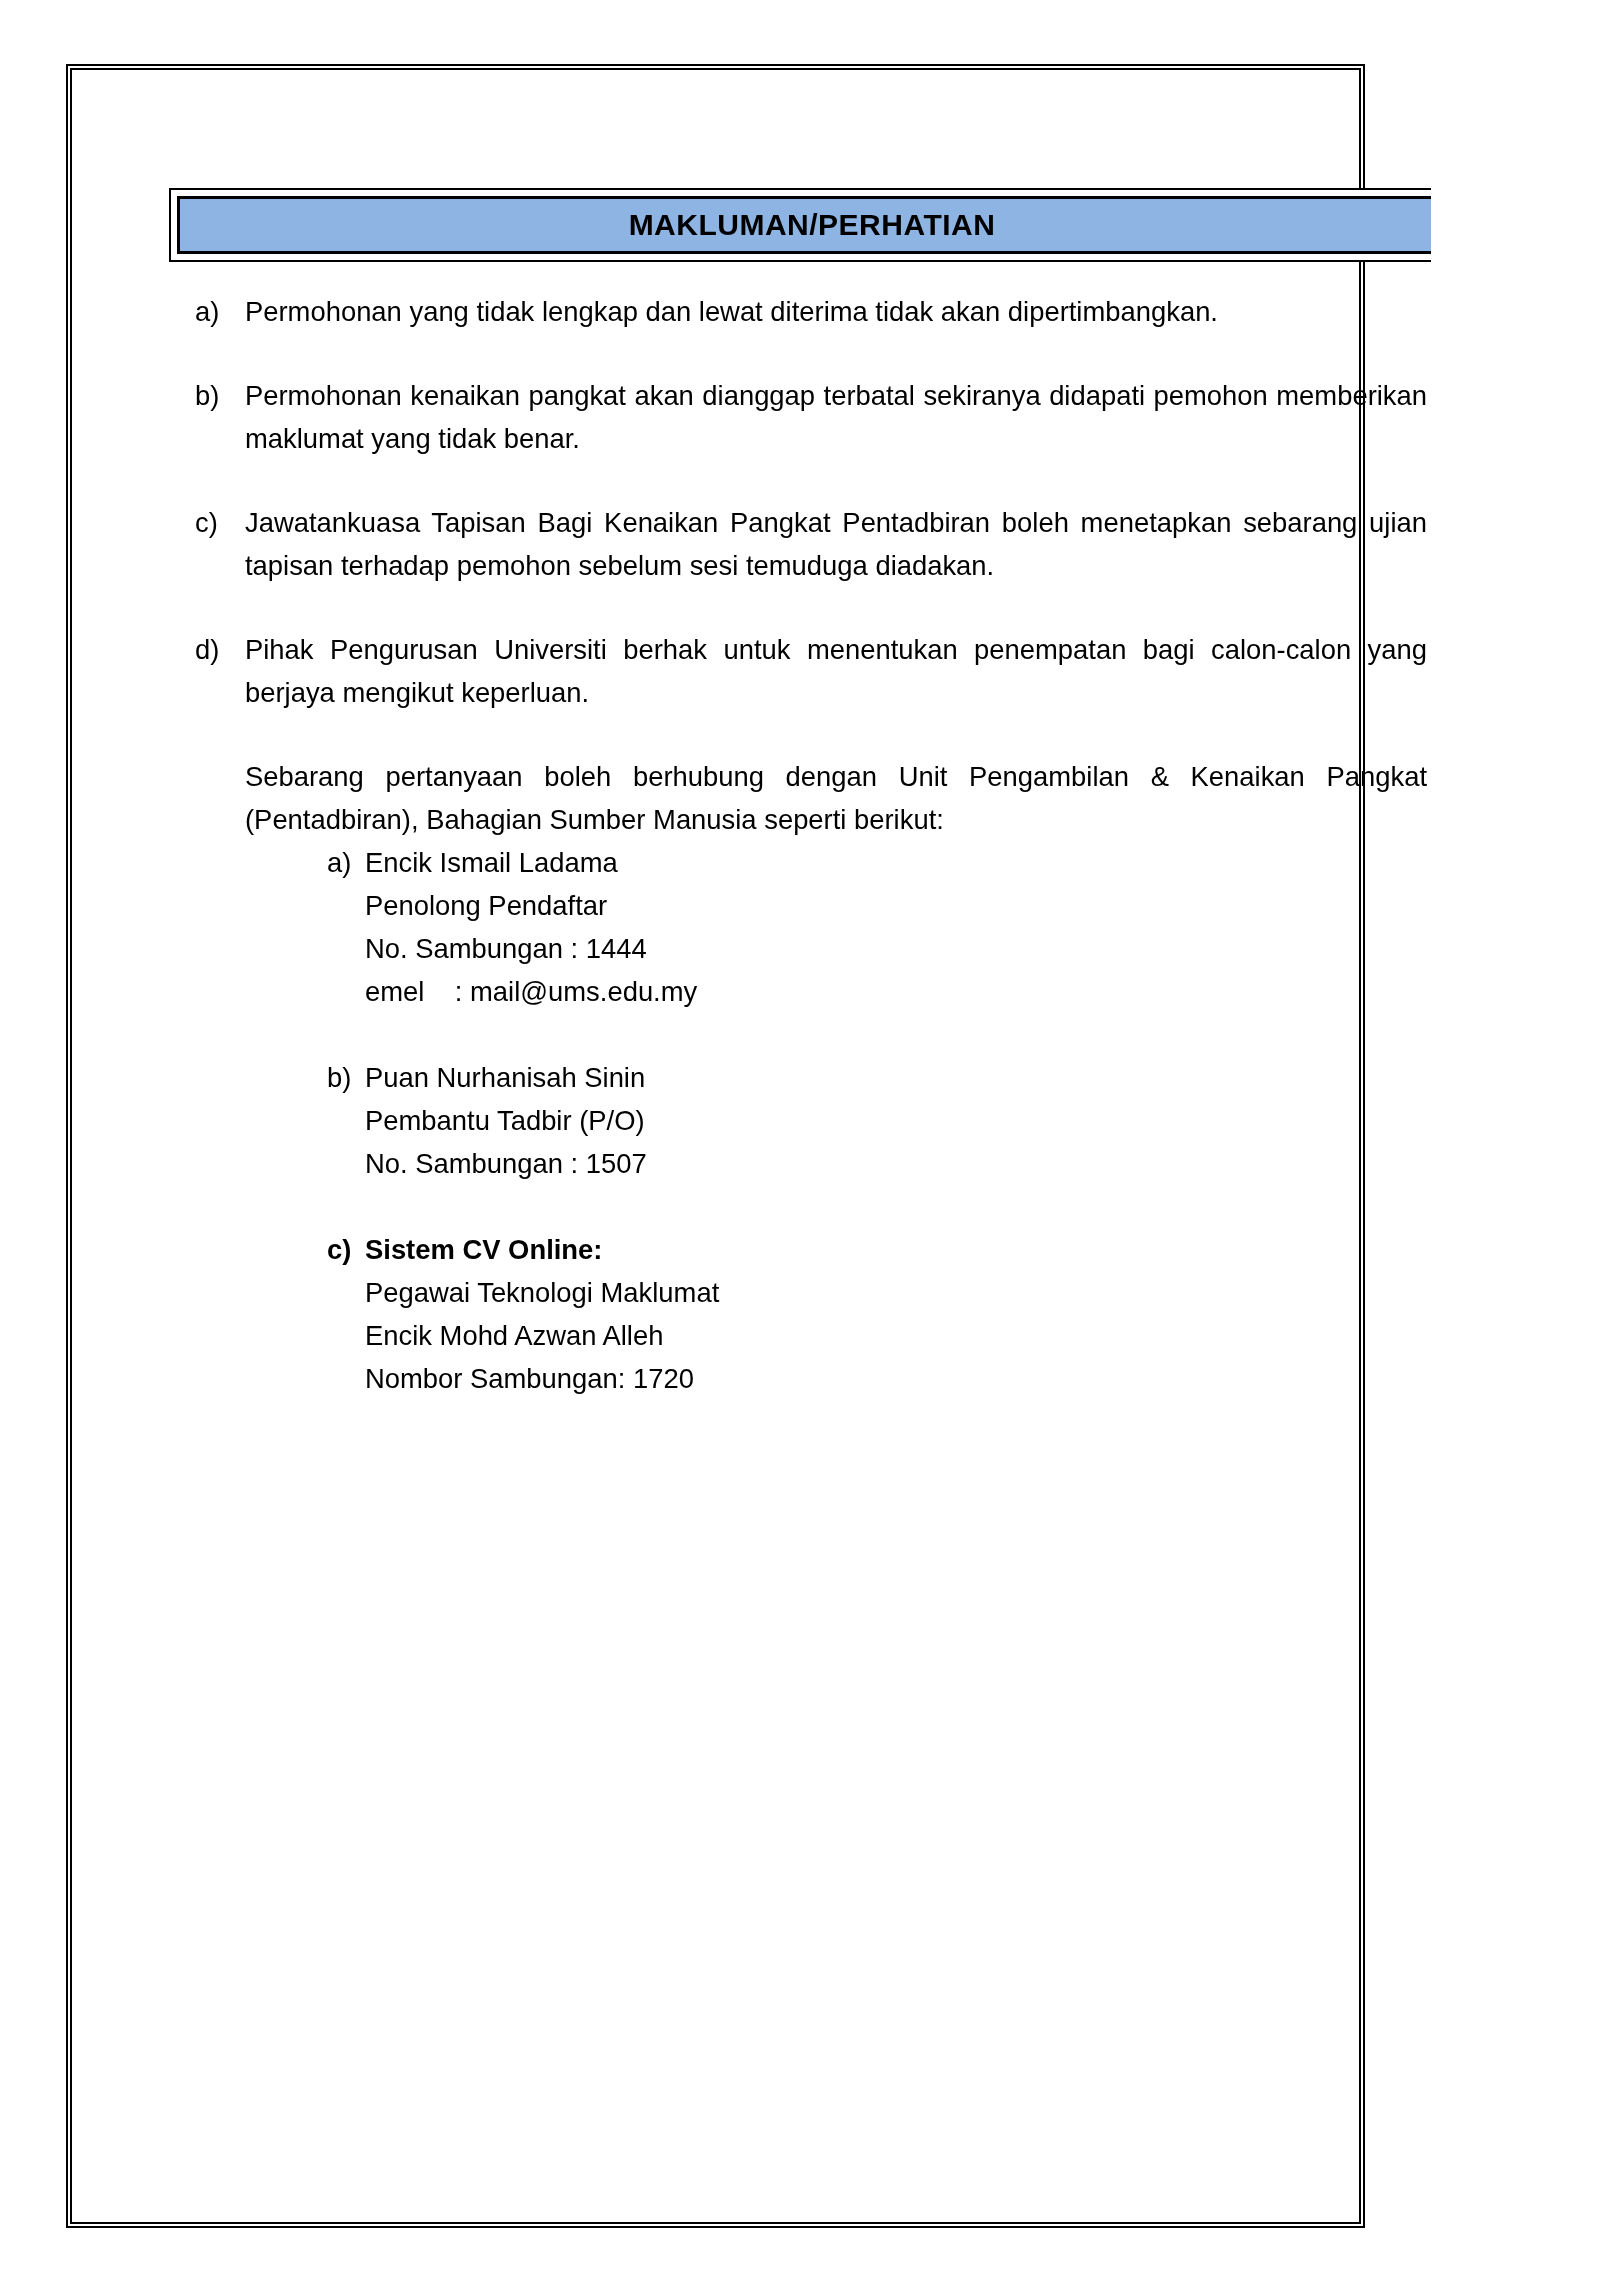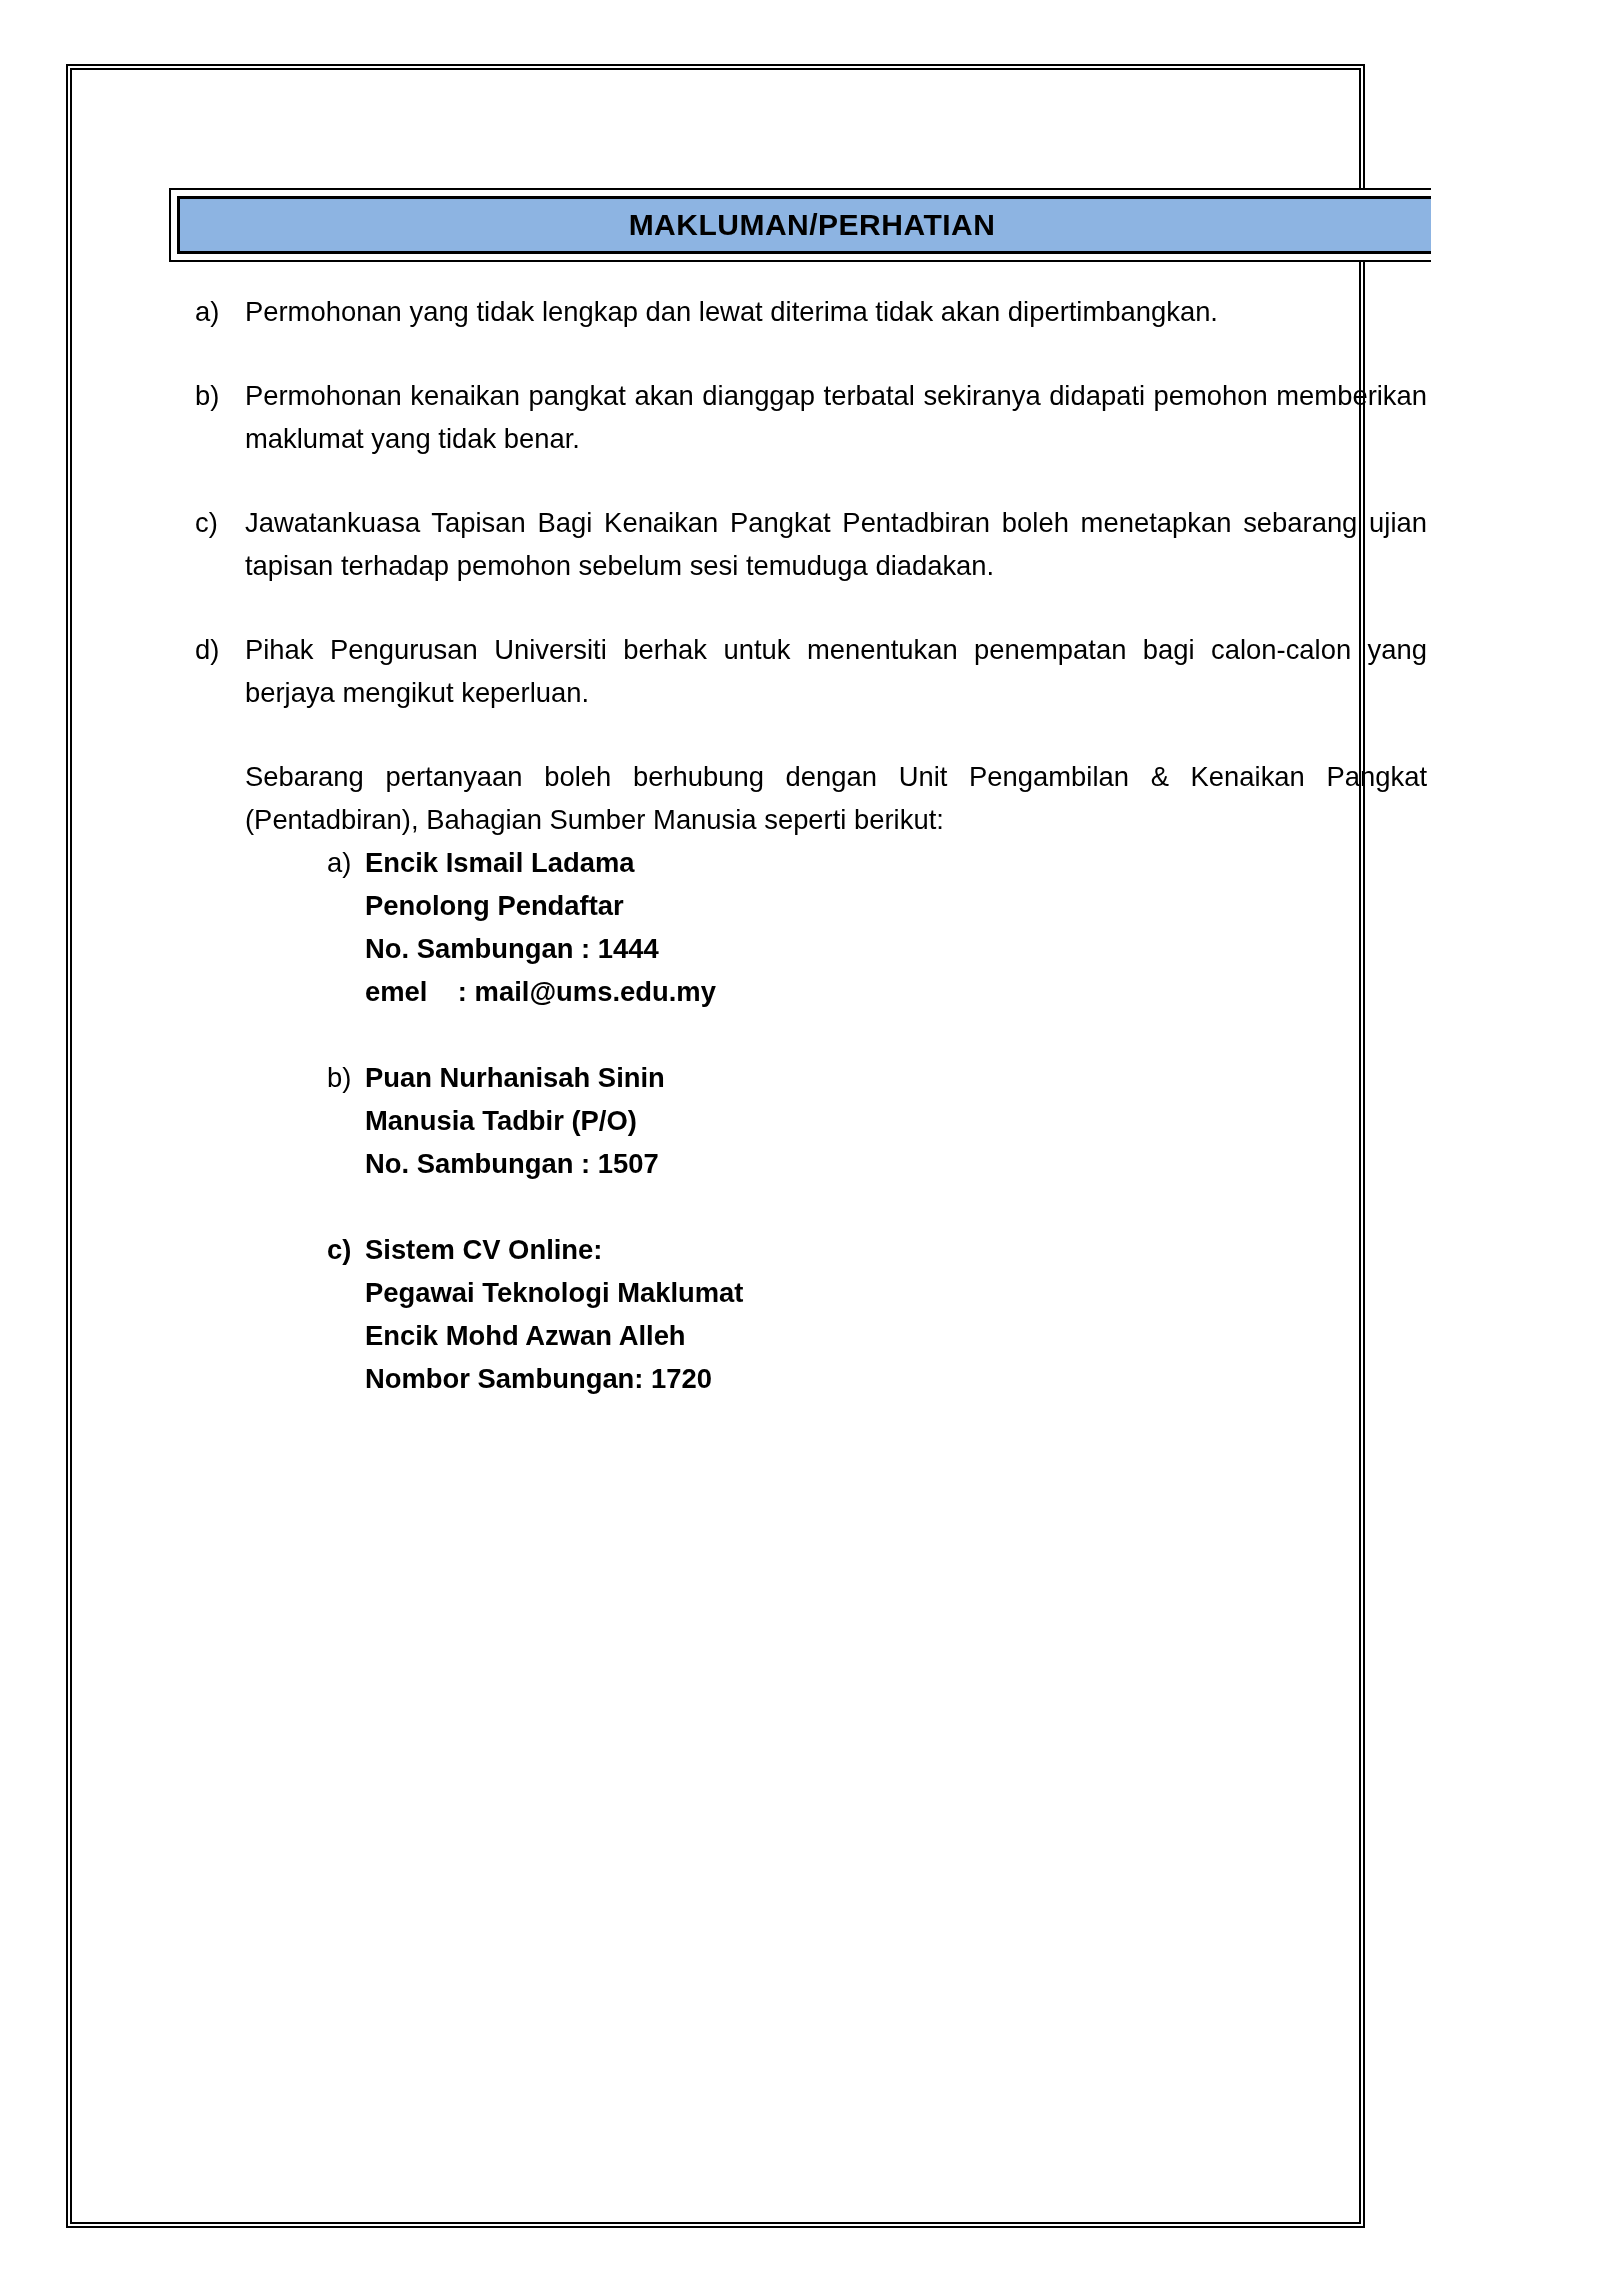--- a/index.html
+++ b/index.html
@@ -78,21 +78,20 @@
     margin-bottom: 43px;
   }
   .contact .marker {
     position: absolute;
     left: -38px;
     top: 0;
   }
   .contact-line {
     white-space: pre-wrap;
     line-height: 43px;
-    font-weight: bold;
   }
   .bold {
     font-weight: bold;
   }
 </style>
 </head>
 <body>
 
 <div class="page">
 
@@ -134,21 +133,21 @@
       <span class="marker">a)</span>
       <div class="contact-line">Encik Ismail Ladama</div>
       <div class="contact-line">Penolong Pendaftar</div>
       <div class="contact-line">No. Sambungan : 1444</div>
       <div class="contact-line">emel    : mail@ums.edu.my</div>
     </div>
 
     <div class="contact">
       <span class="marker">b)</span>
       <div class="contact-line">Puan Nurhanisah Sinin</div>
-      <div class="contact-line">Manusia Tadbir (P/O)</div>
+      <div class="contact-line">Pembantu Tadbir (P/O)</div>
       <div class="contact-line">No. Sambungan : 1507</div>
     </div>
 
     <div class="contact">
       <span class="marker bold">c)</span>
       <div class="contact-line bold">Sistem CV Online:</div>
       <div class="contact-line">Pegawai Teknologi Maklumat</div>
       <div class="contact-line">Encik Mohd Azwan Alleh</div>
       <div class="contact-line">Nombor Sambungan: 1720</div>
     </div>

